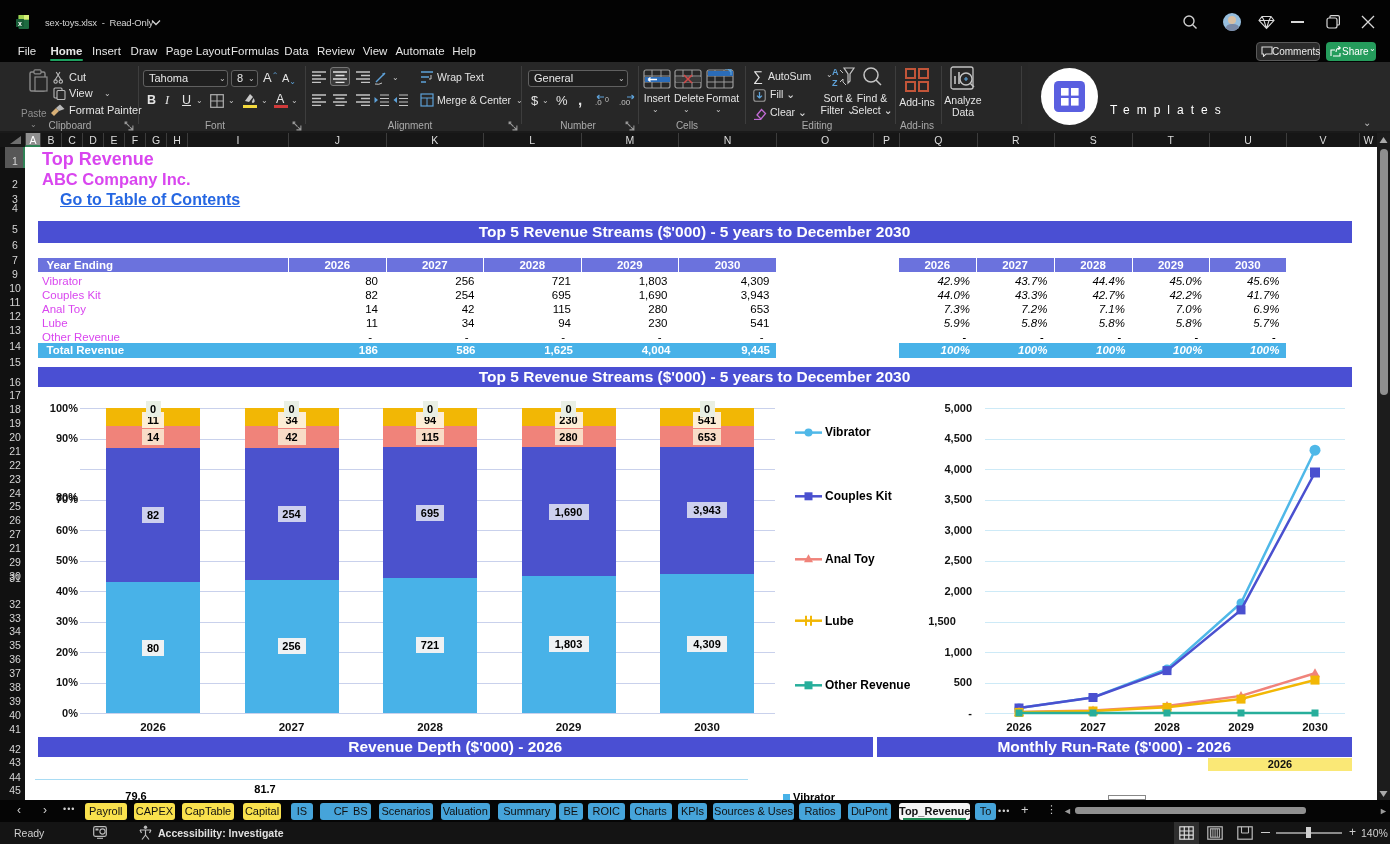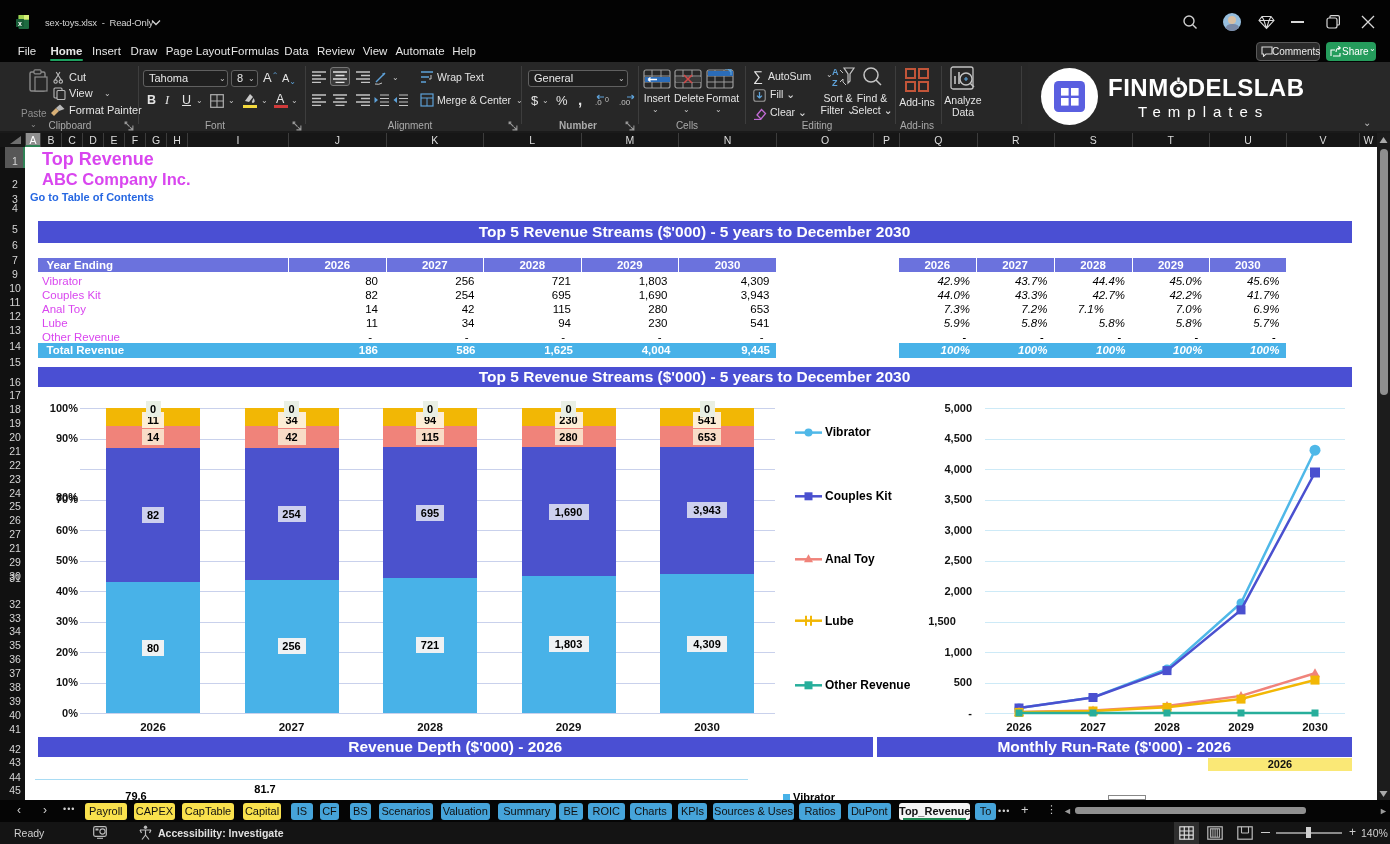--- a/index.html
+++ b/index.html
@@ -232,21 +232,21 @@
   <div class="rlab b" style="left:578px;top:29px;font-size:15px;">,</div>
   <svg class="abs" style="left:595px;top:32px;" width="17" height="13" viewBox="0 0 17 13">
       <text x="0" y="11" font-size="8" fill="#c4c4c4">.0</text>
       <path d="M9 3 H2 M2 3 l2.5 -2 M2 3 l2.5 2" stroke="#5ea2d9" stroke-width="1.1" fill="none"></path>
       <text x="10" y="8" font-size="7" fill="#c4c4c4">0</text>
     </svg>
   <svg class="abs" style="left:619px;top:32px;" width="17" height="13" viewBox="0 0 17 13">
       <text x="0" y="11" font-size="8" fill="#c4c4c4">.00</text>
       <path d="M8 3 H15 M15 3 l-2.5 -2 M15 3 l-2.5 2" stroke="#5ea2d9" stroke-width="1.1" fill="none"></path>
     </svg>
-  <div class="glabel" style="left:548px;width:60px;font-weight:bold;">Number</div>
+  <div class="glabel" style="left:548px;width:60px;">Number</div>
   <svg class="launch" style="left:625px;top:59px;" width="9" height="9" viewBox="0 0 9 9">
       <path d="M1 3 V1 H3 M1 1 L5 5 M8 4 V8 H4 M8 8 L5.5 5.5" stroke="#9a9a9a" stroke-width="1" fill="none"></path>
     </svg>
   <div class="gsep" style="left:638px;"></div>
 
   <svg class="abs" style="left:643px;top:7px;" width="28" height="20" viewBox="0 0 28 20">
       <rect x="1" y="1" width="26" height="18" rx="2" fill="none" stroke="#9a9a9a" stroke-width="1.2"></rect>
       <path d="M1 7 H27 M1 13 H27 M9 1 V19 M18 1 V19" stroke="#9a9a9a" stroke-width="1"></path>
       <rect x="2" y="8" width="25" height="5" fill="#2b6cb8"></rect>
       <path d="M14 10.5 H5 M5 10.5 l2.5-2 M5 10.5 l2.5 2" stroke="#fff" stroke-width="1.4" fill="none"></path>
@@ -326,27 +326,21 @@
 
 <div class="abs" style="left:1028px;top:62px;width:362px;height:69px;background:#282828;">
   <div class="abs" style="left:13px;top:6px;width:57px;height:57px;border-radius:50%;background:#fff;"></div>
   <svg class="abs" style="left:25px;top:18px;" width="33" height="33" viewBox="0 0 33 33">
     <rect x="1" y="1" width="31" height="31" rx="4.5" fill="#5a5fe0"></rect>
     <rect x="8" y="8" width="7.6" height="7.6" fill="#fff"></rect>
       <rect x="18" y="8" width="7.6" height="7.6" fill="#fff"></rect>
     <rect x="8" y="18" width="7.6" height="7.6" fill="#fff"></rect>
       <rect x="18" y="18" width="7.6" height="7.6" fill="#fff"></rect>
   </svg>
-  <div class="abs b" style="left:80px;top:12px;font-size:24px;color:#fff;letter-spacing:0.5px;">FINM<svg width="19" height="22" viewBox="0 0 19 22" style="vertical-align:-3px;">
-        <circle cx="9.5" cy="12" r="7" fill="none" stroke="#fff" stroke-width="3.4"></circle>
-        <circle cx="9.5" cy="12" r="2.1" fill="#fff"></circle>
-        <rect x="7.8" y="0.5" width="3.4" height="5" fill="#282828"></rect>
-        <rect x="8.3" y="0.5" width="2.4" height="4.5" fill="#fff"></rect>
-      </svg>DELSLAB</div>
-  <div class="abs" style="left:82px;top:41px;font-size:15px;color:#fff;letter-spacing:7px;margin-left:28px;">Templates</div>
+  <div class="abs" style="left:82px;top:41px;font-size:12px;color:#fff;letter-spacing:7px;">Templates</div>
   <div class="abs" style="left:1297px;"></div>
 </div>
 <div class="abs" style="left:1363px;top:117px;color:#bbb;font-size:10px;">⌄</div>
 <div class="abs" style="left:0;top:131px;width:1390px;height:2px;background:#1a1a1a;"></div>
 
 <div class="abs" style="left:0;top:133px;width:1390px;height:14px;background:#161616;"></div>
 <div class="abs" style="left:5px;top:133px;width:20px;height:14px;background:#161616;">
   <svg width="20" height="14">
       <path d="M16 3 L16 11 L5 11 Z" fill="#6f6f6f"></path>
     </svg>
@@ -420,21 +414,21 @@
 <div class="rownum" style="top:722.7px;">41</div>
 <div class="rownum" style="top:743.3px;">42</div>
 <div class="rownum" style="top:756.3px;">43</div>
 <div class="rownum" style="top:770.5px;">44</div>
 <div class="rownum" style="top:783.5px;">45</div>
 
 <div id="sheet"></div>
 
 <div class="cell b" style="left:42px;top:149px;font-size:18px;">Top Revenue</div>
 <div class="cell b" style="left:42px;top:170px;font-size:16.5px;">ABC Company Inc.</div>
-<div class="cell b" style="left:30px;top:191px;font-size:11px;color:#2667e2;">Go to Table of Contents</div>
+<div class="cell b" style="left:60px;top:191px;font-size:16px;color:#2667e2;text-decoration:underline;">Go to Table of Contents</div>
 
 <div class="banner" style="left:37.5px;top:220.5px;width:1314px;height:22px;font-size:15.5px;line-height:22px;">Top 5 Revenue Streams ($'000) - 5 years to December 2030</div>
 
 <div class="th7" style="left:37.5px;width:250.5px;text-align:left;padding-left:9px;">Year Ending</div>
 <div class="th7" style="left:289px;width:96.5px;">2026</div>
 <div class="th7" style="left:386.5px;width:96.5px;">2027</div>
 <div class="th7" style="left:484px;width:96.5px;">2028</div>
 <div class="th7" style="left:581.5px;width:96.5px;">2029</div>
 <div class="th7" style="left:679px;width:97px;">2030</div>
 <div class="th7" style="left:899px;width:76.5px;">2026</div>
@@ -480,21 +474,21 @@
 <div class="pct" style="left:1045px;top:274.5px;width:80px;">44.4%</div>
 <div class="pct" style="left:1122px;top:274.5px;width:80px;">45.0%</div>
 <div class="pct" style="left:1199.5px;top:274.5px;width:80px;">45.6%</div>
 <div class="pct" style="left:890px;top:288.5px;width:80px;">44.0%</div>
 <div class="pct" style="left:967.5px;top:288.5px;width:80px;">43.3%</div>
 <div class="pct" style="left:1045px;top:288.5px;width:80px;">42.7%</div>
 <div class="pct" style="left:1122px;top:288.5px;width:80px;">42.2%</div>
 <div class="pct" style="left:1199.5px;top:288.5px;width:80px;">41.7%</div>
 <div class="pct" style="left:890px;top:302.5px;width:80px;">7.3%</div>
 <div class="pct" style="left:967.5px;top:302.5px;width:80px;">7.2%</div>
-<div class="pct" style="left:1024px;top:302.5px;width:80px;font-style:italic;">7.1%</div>
+<div class="pct" style="left:1045px;top:302.5px;width:80px;font-style:italic;">7.1%</div>
 <div class="pct" style="left:1122px;top:302.5px;width:80px;">7.0%</div>
 <div class="pct" style="left:1199.5px;top:302.5px;width:80px;">6.9%</div>
 <div class="pct" style="left:890px;top:316.5px;width:80px;">5.9%</div>
 <div class="pct" style="left:967.5px;top:316.5px;width:80px;">5.8%</div>
 <div class="pct" style="left:1045px;top:316.5px;width:80px;">5.8%</div>
 <div class="pct" style="left:1122px;top:316.5px;width:80px;">5.8%</div>
 <div class="pct" style="left:1199.5px;top:316.5px;width:80px;">5.7%</div>
 <div class="pct" style="left:886px;top:330.5px;width:80px;">-</div>
 <div class="pct" style="left:963.5px;top:330.5px;width:80px;">-</div>
 <div class="pct" style="left:1041px;top:330.5px;width:80px;">-</div>
@@ -709,21 +703,21 @@
 
 <div id="tabbar">
   <div class="abs" style="left:17px;top:3px;color:#cfcfcf;font-size:12px;">‹</div>
   <div class="abs" style="left:43px;top:3px;color:#cfcfcf;font-size:12px;">›</div>
   <div class="abs" style="left:63px;top:4px;color:#cfcfcf;font-size:9px;letter-spacing:1px;">•••</div>
   <div class="tab tabY" style="left:85px;width:41.5px;">Payroll</div>
   <div class="tab tabY" style="left:134px;width:41px;">CAPEX</div>
   <div class="tab tabY" style="left:182px;width:52px;">CapTable</div>
   <div class="tab tabY" style="left:243px;width:38px;">Capital</div>
   <div class="tab tabB" style="left:291px;width:22px;">IS</div>
-  <div class="tab tabB" style="left:320px;width:19px;">CF</div>
+  <div class="tab tabB" style="left:320px;width:42px;">CF</div>
   <div class="tab tabB" style="left:349.5px;width:21.5px;">BS</div>
   <div class="tab tabB" style="left:379px;width:54px;">Scenarios</div>
   <div class="tab tabB" style="left:441px;width:48.5px;">Valuation</div>
   <div class="tab tabB" style="left:497.5px;width:58.5px;">Summary</div>
   <div class="tab tabB" style="left:559px;width:23.5px;">BE</div>
   <div class="tab tabB" style="left:588px;width:36.5px;">ROIC</div>
   <div class="tab tabB" style="left:629.5px;width:42px;">Charts</div>
   <div class="tab tabB" style="left:678px;width:29px;">KPIs</div>
   <div class="tab tabB" style="left:713px;width:81px;">Sources &amp; Uses</div>
   <div class="tab tabB" style="left:799px;width:42px;">Ratios</div>

